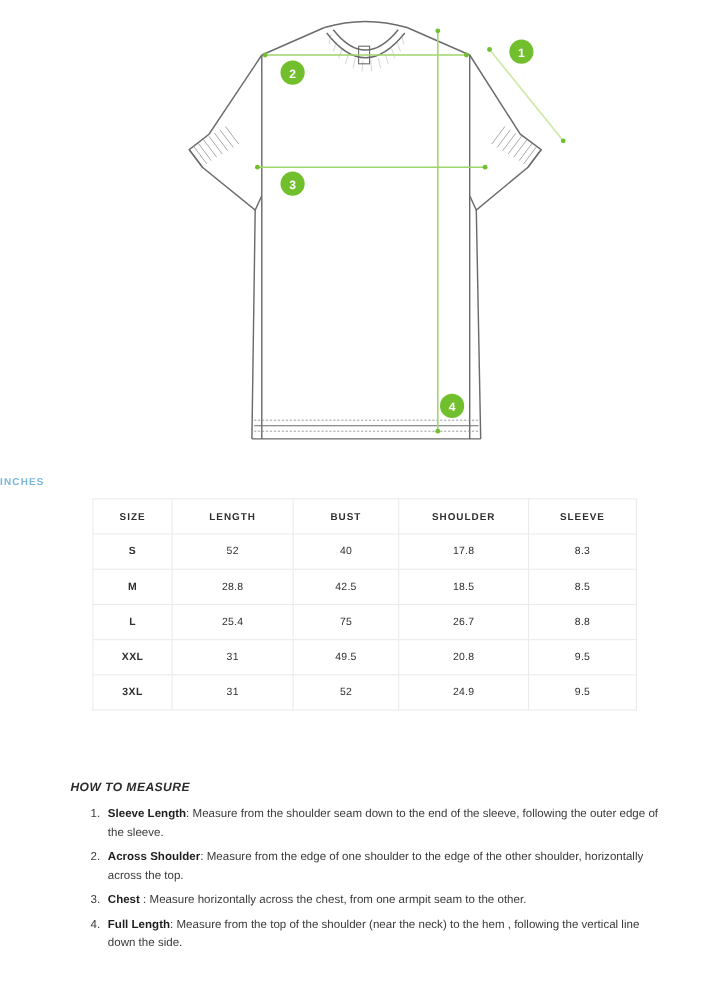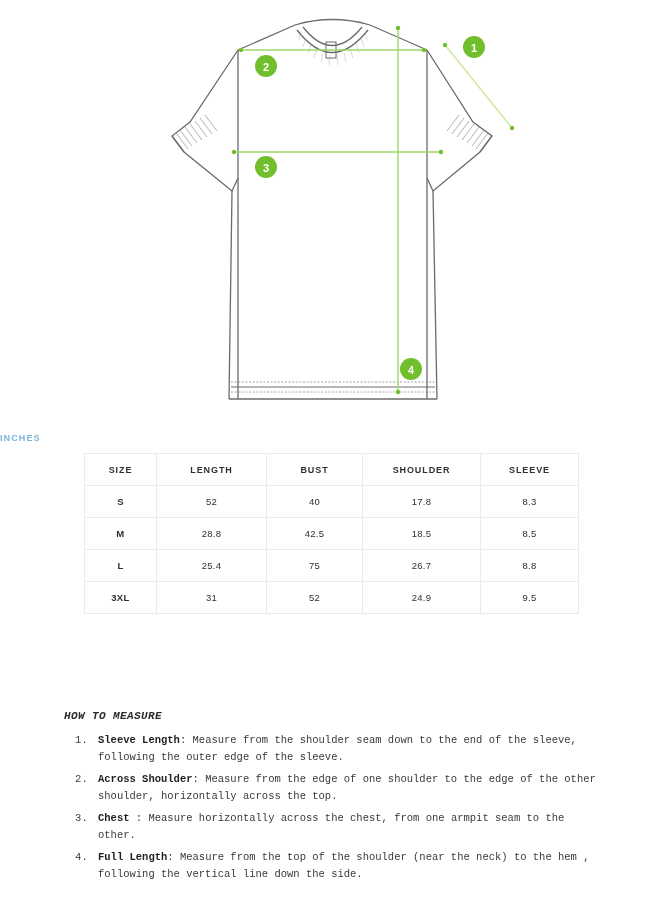--- a/index.html
+++ b/index.html
@@ -91,27 +91,25 @@
     top: 710px;
     width: 540px;
   }
   #how-title {
     font-style: italic;
     font-weight: 700;
     font-size: 11px;
     letter-spacing: 0.4px;
     color: #2c2c2c;
     margin: 0 0 10px 0;
-    font-family: Liberation Mono, monospace;
   }
   ol.measure-list {
     margin: 0;
     padding: 0 0 0 30px;
     list-style: decimal;
-    font-family: Liberation Mono, monospace;
   }
   ol.measure-list li {
     font-size: 10.5px;
     line-height: 16.5px;
     color: #3a3a3a;
     margin-bottom: 6px;
     padding-left: 4px;
   }
   ol.measure-list li::marker {
     font-size: 10.5px;
@@ -252,20 +250,27 @@
         <td>8.5</td>
       </tr>
       <tr>
         <td class="size-cell">L</td>
         <td>25.4</td>
         <td>75</td>
         <td>26.7</td>
         <td>8.8</td>
       </tr>
       <tr>
+        <td class="size-cell">XXL</td>
+        <td>31</td>
+        <td>49.5</td>
+        <td>20.8</td>
+        <td>9.5</td>
+      </tr>
+      <tr>
         <td class="size-cell">3XL</td>
         <td>31</td>
         <td>52</td>
         <td>24.9</td>
         <td>9.5</td>
       </tr>
     </tbody>
   </table>
 </div>
 

